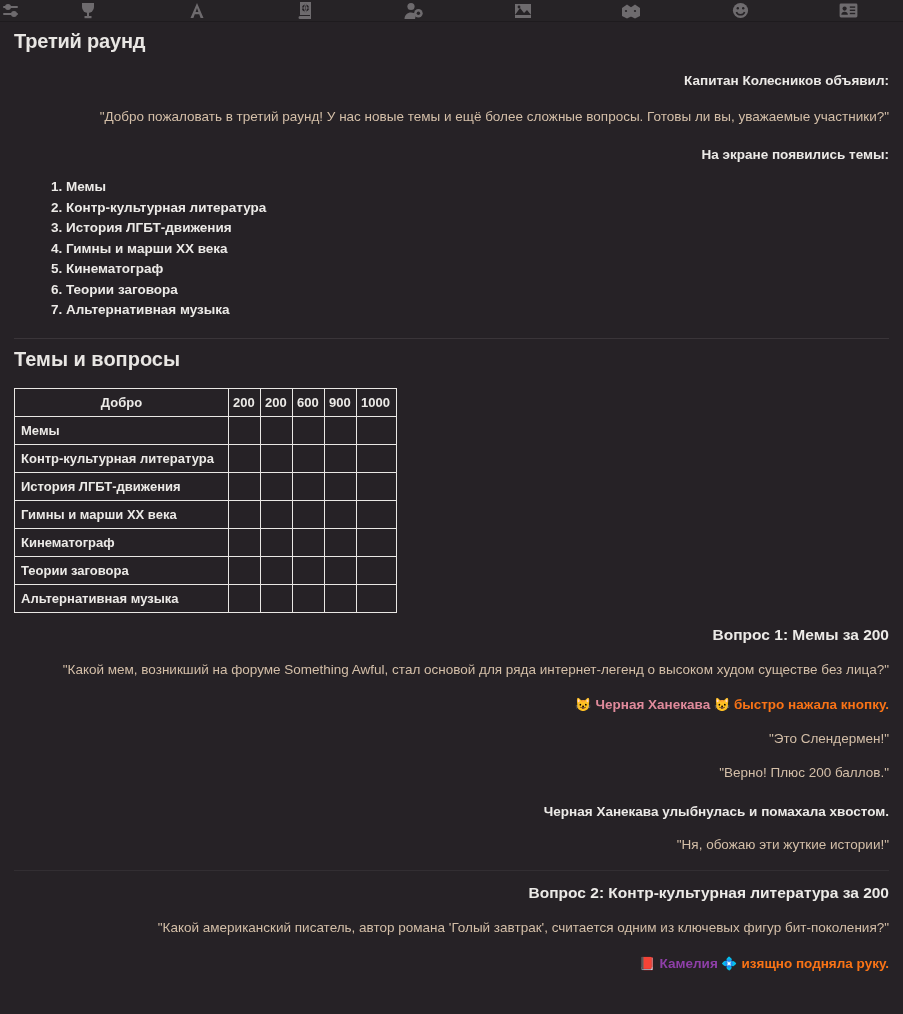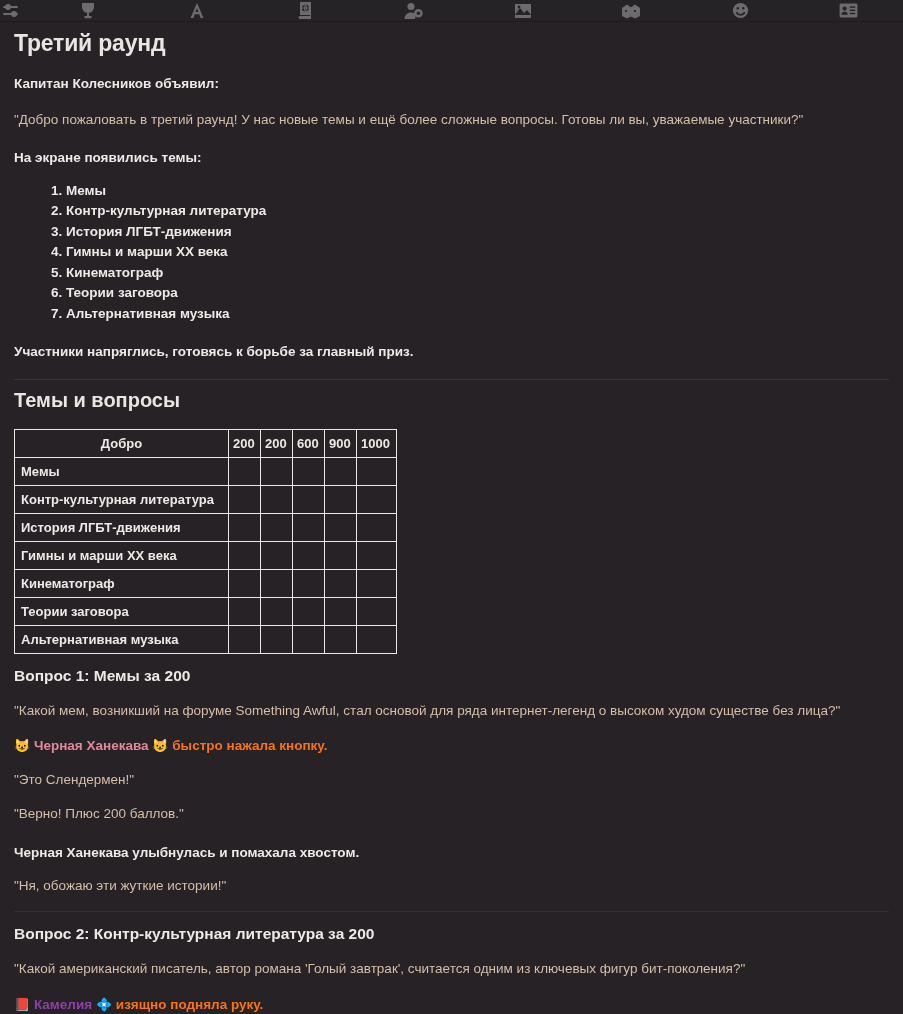--- a/index.html
+++ b/index.html
@@ -34,21 +34,21 @@
   #toolbar svg { display: block; }
   #toolbar .ico { fill: #6e6b6e; }
 
   
   #content {
     padding: 0 14px;
     color: #e8e6e3;
   }
 
   h1.page-title {
-    font-size: 23px;
+    font-size: 20px;
     line-height: 1.15;
     font-weight: bold;
     margin: 8px 0 12px 0;
     color: #e8e6e3;
     letter-spacing: -0.2px;
   }
 
   h2.section-title {
     font-size: 20px;
     font-weight: bold;
@@ -62,21 +62,21 @@
     margin: 17px 0 0 0;
     height: 0;
   }
   .rule-thin {
     border: 0;
     border-top: 1px solid #322e32;
     margin: 15px 0 0 0;
     height: 0;
   }
 
-  p { margin: 0; }
+  p { margin: 0; text-align: right; }
 
   .bold-line {
     font-size: 13.5px;
     font-weight: bold;
     color: #eceae7;
     margin-top: 18px;
     line-height: 1.45;
   }
   .quote-line {
     font-size: 13.5px;
@@ -279,21 +279,20 @@
   <ol class="topics">
     <li>Мемы</li>
     <li>Контр-культурная литература</li>
     <li>История ЛГБТ-движения</li>
     <li>Гимны и марши XX века</li>
     <li>Кинематограф</li>
     <li>Теории заговора</li>
     <li>Альтернативная музыка</li>
   </ol>
 
-  <p class="bold-line">Участники напряглись, готовясь к борьбе за главный приз.</p>
 
   <hr class="rule">
   <h2 class="section-title">Темы и вопросы</h2>
 
   <table class="quiz-table">
     <thead>
       <tr>
         <th class="th-topic">Добро</th>
         <th class="th-val">200</th>
         <th class="th-val">200</th>

